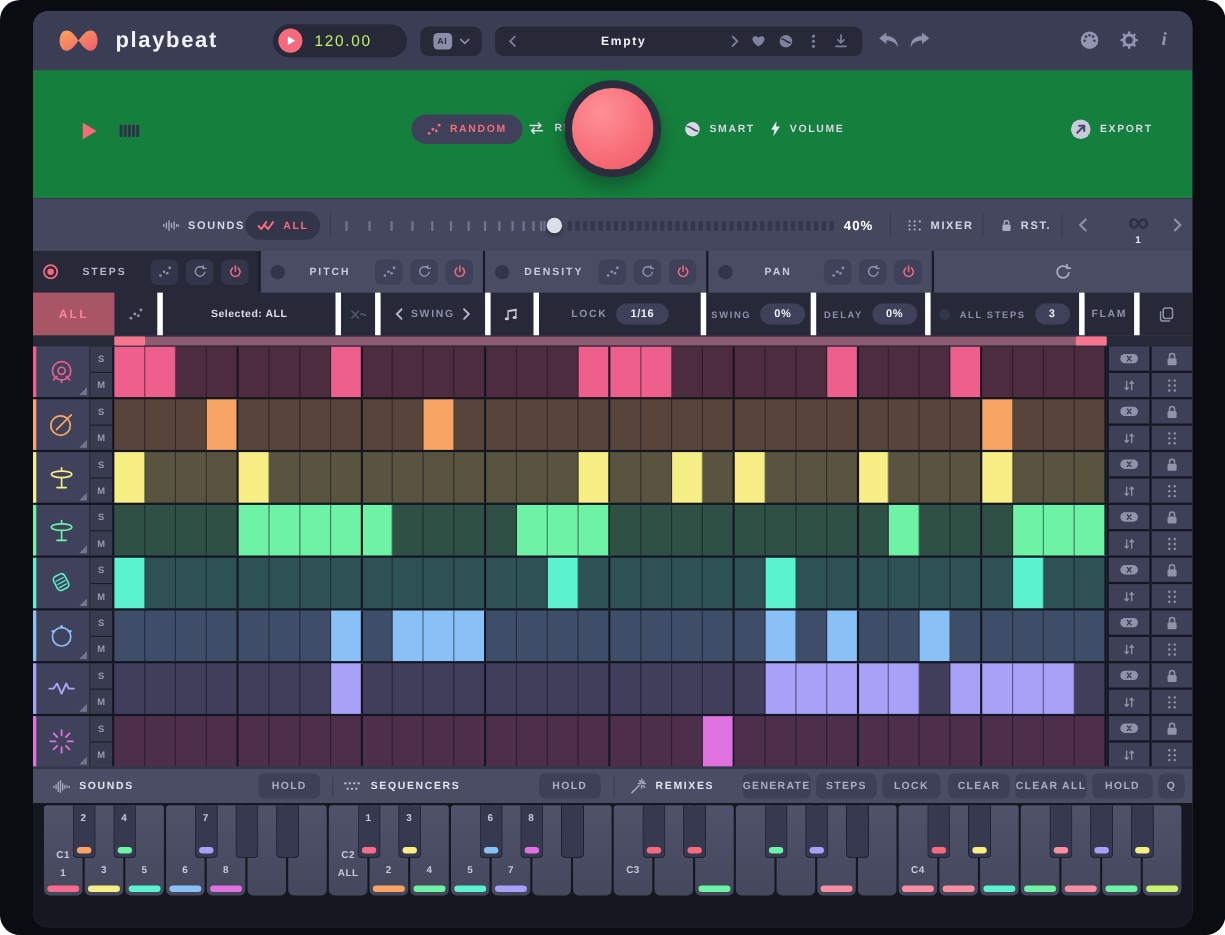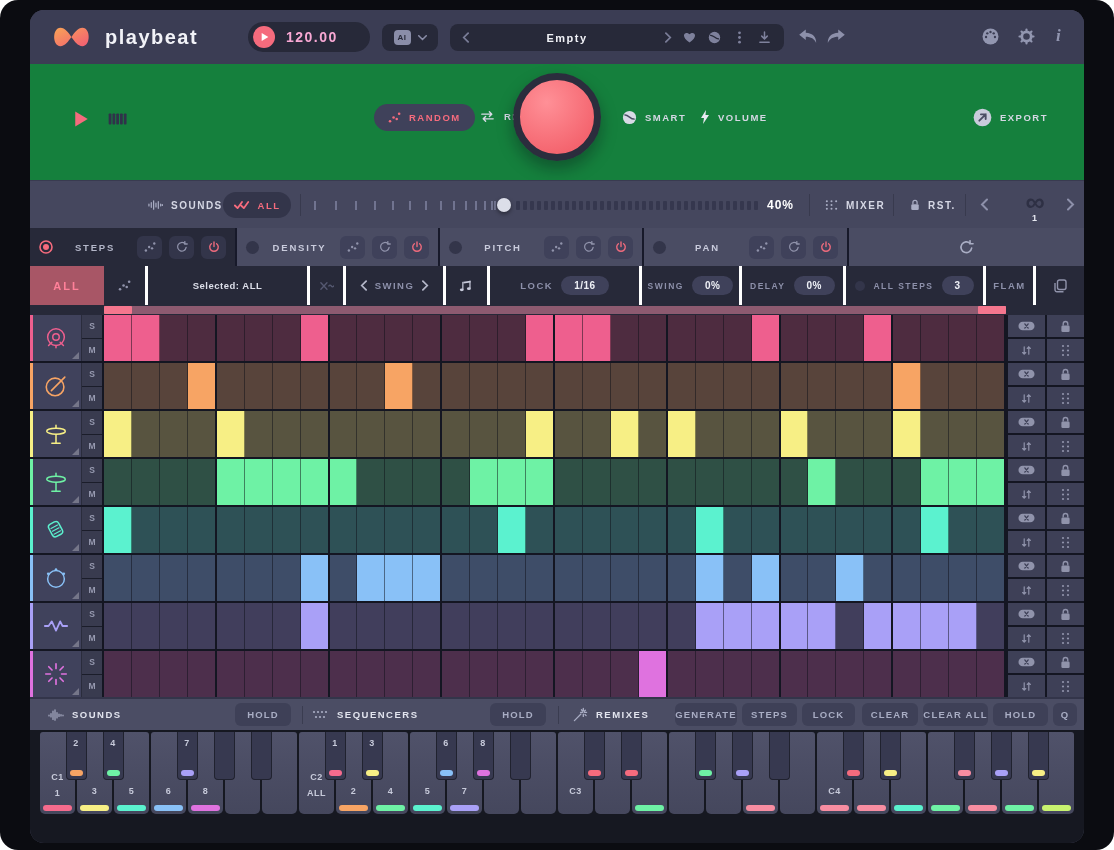--- a/index.html
+++ b/index.html
@@ -10,21 +10,21 @@
   .lbl{font-weight:bold;letter-spacing:1.5px;font-size:10px;color:#d5d7e4;}
 
   
   .topbar{position:relative;height:54px;background:#3b3d54;}
   .brand{position:absolute;left:18px;top:0;height:54px;display:flex;align-items:center;gap:11px;}
   .logo svg{width:46px;height:30px;}
   .brand-text{font-size:20px;font-weight:bold;color:#f1f2f7;letter-spacing:1.5px;}
   .bpm-pill{position:absolute;left:218px;top:12px;width:122px;height:30px;background:#272939;border-radius:17px;display:flex;align-items:center;padding:0 5px;gap:11px;}
   .play-dot{width:22px;height:22px;border-radius:50%;background:#f56b7d;display:flex;align-items:center;justify-content:center;color:#fff;}
   .play-dot svg{width:8px;height:10px;margin-left:1px;}
-  .bpm-text{color:#f9a8d4;font-weight:bold;font-size:14px;letter-spacing:1.5px;}
+  .bpm-text{color:#bef264;font-weight:normal;font-size:14px;letter-spacing:1.5px;}
   .ai-btn{position:absolute;left:352px;top:14px;width:56px;height:27px;background:#272939;border-radius:8px;display:flex;align-items:center;justify-content:center;gap:7px;color:#8a8da8;}
   .ai-chip{background:#8a8da8;color:#272939;font-size:8px;font-weight:bold;padding:3px 4px;border-radius:4px;letter-spacing:.5px;}
   .ai-btn svg{width:9px;height:6px;}
   .preset-bar{position:absolute;left:420px;top:14px;width:334px;height:27px;background:#272939;border-radius:8px;display:flex;align-items:center;padding:0 12px;gap:10px;color:#7a7d98;}
   .preset-bar .nav svg{width:7px;height:11px;}
   .preset-name{flex:1;text-align:center;color:#f0f1f6;font-weight:bold;font-size:11px;letter-spacing:1.5px;}
   .pico{width:15px;height:15px;display:flex;align-items:center;justify-content:center;color:#7e819c;}
   .pico svg{width:13px;height:13px;}
   .histico{position:absolute;top:19px;color:#8d90aa;}
   .histico svg{width:19px;height:15px;}
@@ -92,21 +92,21 @@
   .tab-mini{width:25px;height:23px;border-radius:6px;display:flex;align-items:center;justify-content:center;color:#9093ab;flex:0 0 auto;}
   .tab.active .tab-mini{background:#33354a;}
   .tab.inactive .tab-mini{background:#3f415a;}
   .tab-mini svg{width:12px;height:12px;}
   .tab-mini.power{color:#f06b7d;}
   .tabs-refresh{flex:1;background:#4a4c63;display:flex;align-items:center;justify-content:center;color:#a9adc4;}
   .tabs-refresh svg{width:15px;height:15px;}
 
   
   .control-row{height:39px;background:#272939;display:flex;}
-  .seg{border-right:3px solid #ffffff;display:flex;align-items:center;justify-content:center;gap:8px;height:100%;}
+  .seg{border-right:5px solid #ffffff;display:flex;align-items:center;justify-content:center;gap:8px;height:100%;}
   .seg .lbl{color:#8d90aa;font-size:9.5px;}
   .all-btn{width:74px;background:#a85666;color:#ff8099;font-weight:bold;font-size:11px;letter-spacing:2px;display:flex;align-items:center;justify-content:center;}
   .seg.icon-seg{color:#9093ab;}
   .seg svg{flex:0 0 auto;}
   .sel-txt{color:#dcdee9;font-weight:bold;font-size:9.5px;letter-spacing:.5px;}
   .pillv{background:#3f415a;border-radius:14px;padding:4px 13px;color:#eef0f6;font-size:10px;font-weight:bold;letter-spacing:.5px;}
   .chev-btn{color:#b4b7c9;display:flex;align-items:center;}
   .chev-btn svg{width:7px;height:11px;}
   .mini-dot{width:10px;height:10px;border-radius:50%;background:#33354a;}
 
@@ -467,23 +467,23 @@
               <path d="M10.3,0.7 V3.5 H13.1"></path>
             </svg>
           </span>
           <span class="tab-mini power">
             <svg viewBox="0 0 12 13" fill="none" stroke="currentColor" stroke-width="1.5" stroke-linecap="round" width="11" height="12">
               <path d="M6,1 V6"></path>
               <path d="M3.2,2.9 A4.6,4.6 0 1,0 8.8,2.9"></path>
             </svg>
           </span>
         </div>
-        <div class="tab inactive" style="flex: 0 0 201px;">
+        <div class="tab inactive" style="flex: 0 0 202px;">
           <span class="tab-dot"></span>
-          <span class="tab-label">DENSITY</span>
+          <span class="tab-label">PITCH</span>
           <span class="tab-mini">
             <svg viewBox="0 0 14 14" fill="currentColor" width="12" height="12">
               <circle cx="2.2" cy="11" r="1.4"></circle>
               <circle cx="6" cy="7" r="1.4"></circle>
               <circle cx="9.4" cy="8.6" r="1.4"></circle>
               <circle cx="12" cy="3" r="1.4"></circle>
             </svg>
           </span>
           <span class="tab-mini">
             <svg viewBox="0 0 14 14" fill="none" stroke="currentColor" stroke-width="1.5" stroke-linecap="round" width="12" height="12">
@@ -491,23 +491,23 @@
               <path d="M10.3,0.7 V3.5 H13.1"></path>
             </svg>
           </span>
           <span class="tab-mini power">
             <svg viewBox="0 0 12 13" fill="none" stroke="currentColor" stroke-width="1.5" stroke-linecap="round" width="11" height="12">
               <path d="M6,1 V6"></path>
               <path d="M3.2,2.9 A4.6,4.6 0 1,0 8.8,2.9"></path>
             </svg>
           </span>
         </div>
-        <div class="tab inactive" style="flex: 0 0 202px;">
+        <div class="tab inactive" style="flex: 0 0 201px;">
           <span class="tab-dot"></span>
-          <span class="tab-label">PITCH</span>
+          <span class="tab-label">DENSITY</span>
           <span class="tab-mini">
             <svg viewBox="0 0 14 14" fill="currentColor" width="12" height="12">
               <circle cx="2.2" cy="11" r="1.4"></circle>
               <circle cx="6" cy="7" r="1.4"></circle>
               <circle cx="9.4" cy="8.6" r="1.4"></circle>
               <circle cx="12" cy="3" r="1.4"></circle>
             </svg>
           </span>
           <span class="tab-mini">
             <svg viewBox="0 0 14 14" fill="none" stroke="currentColor" stroke-width="1.5" stroke-linecap="round" width="12" height="12">

